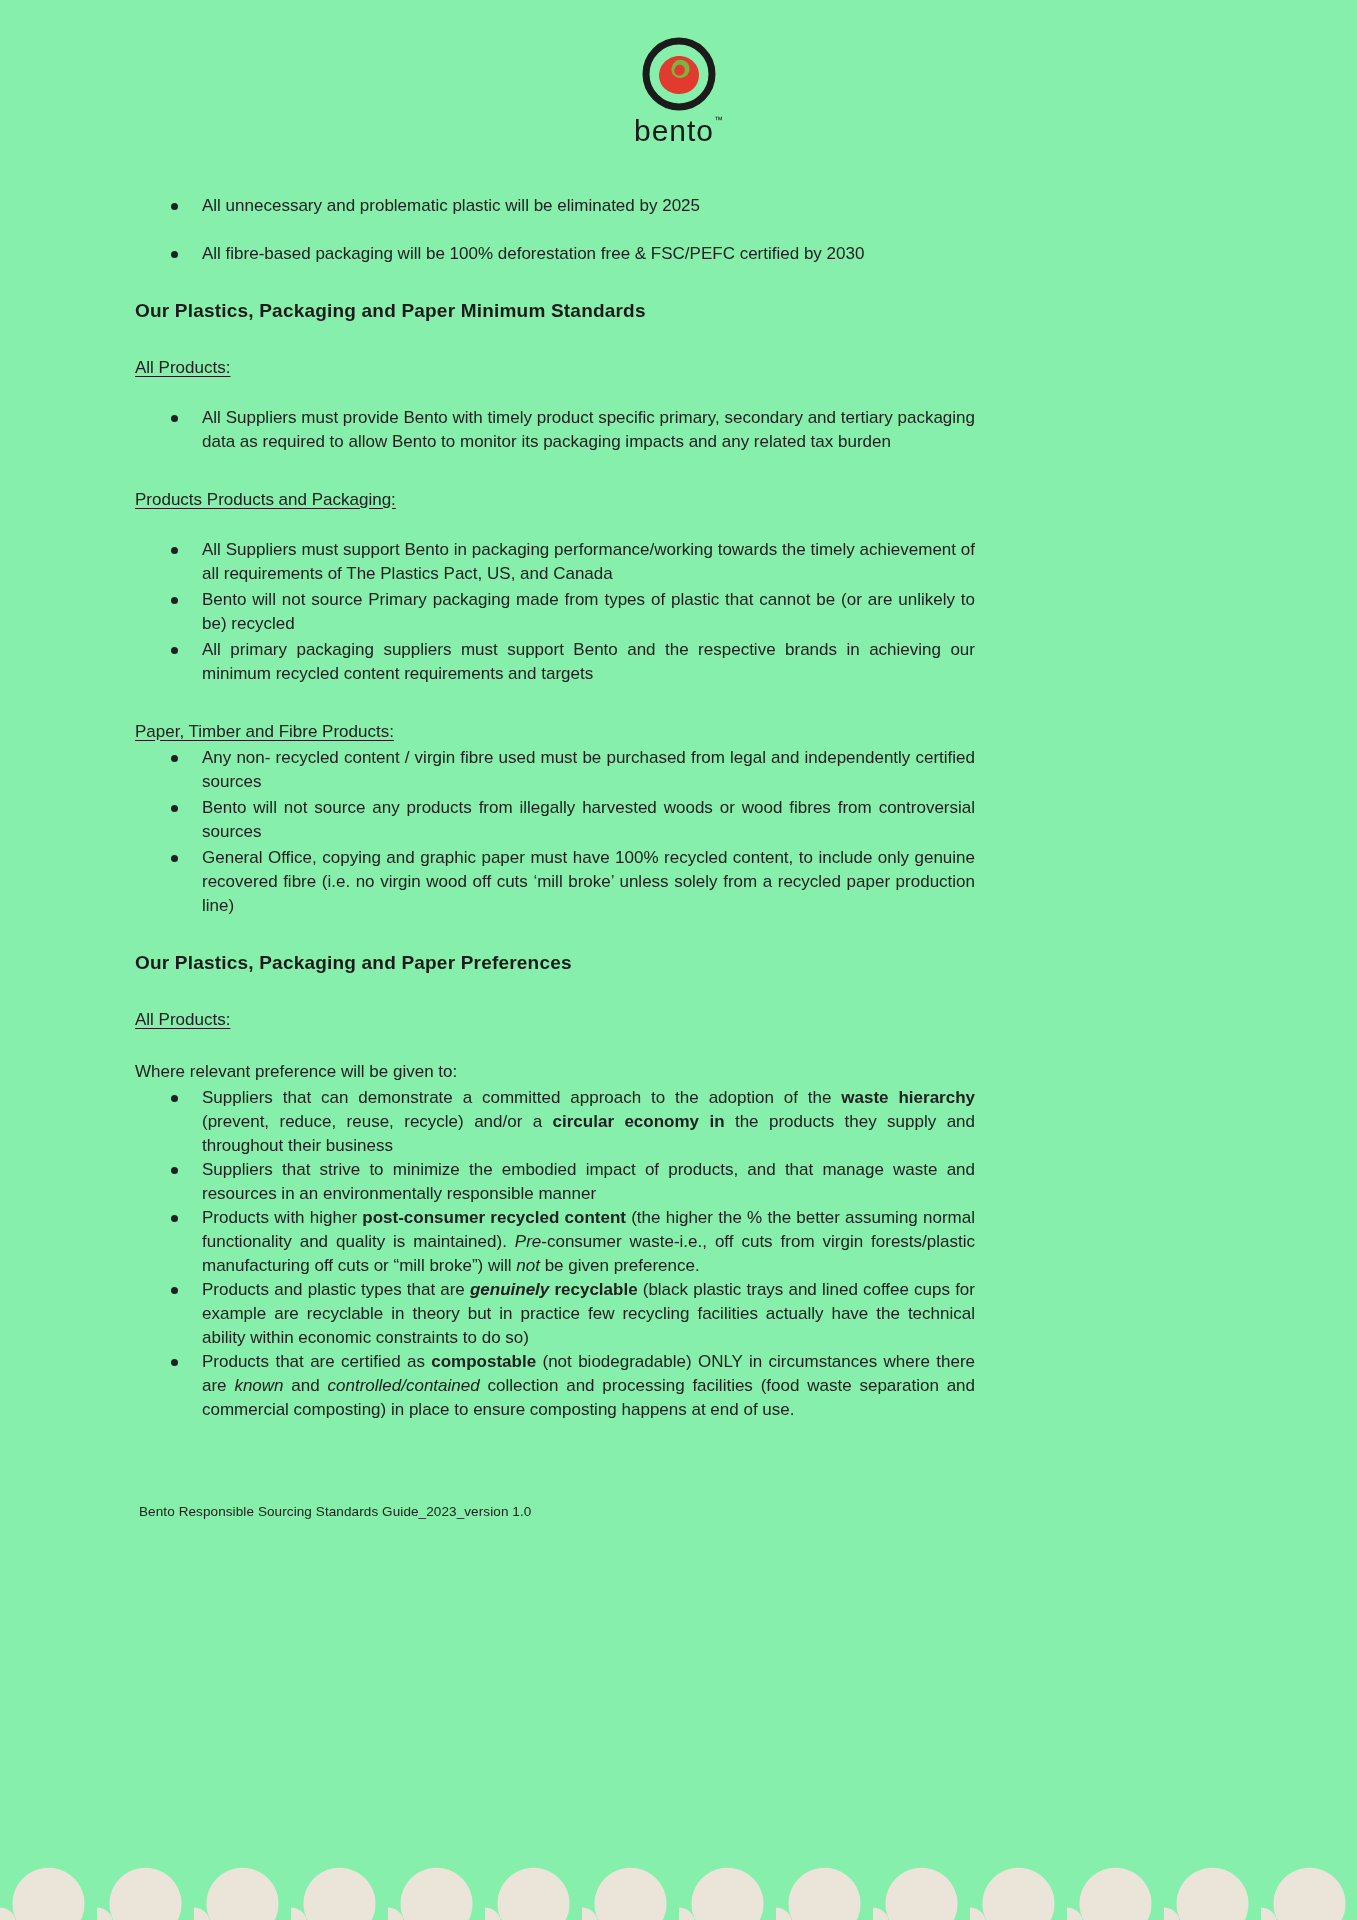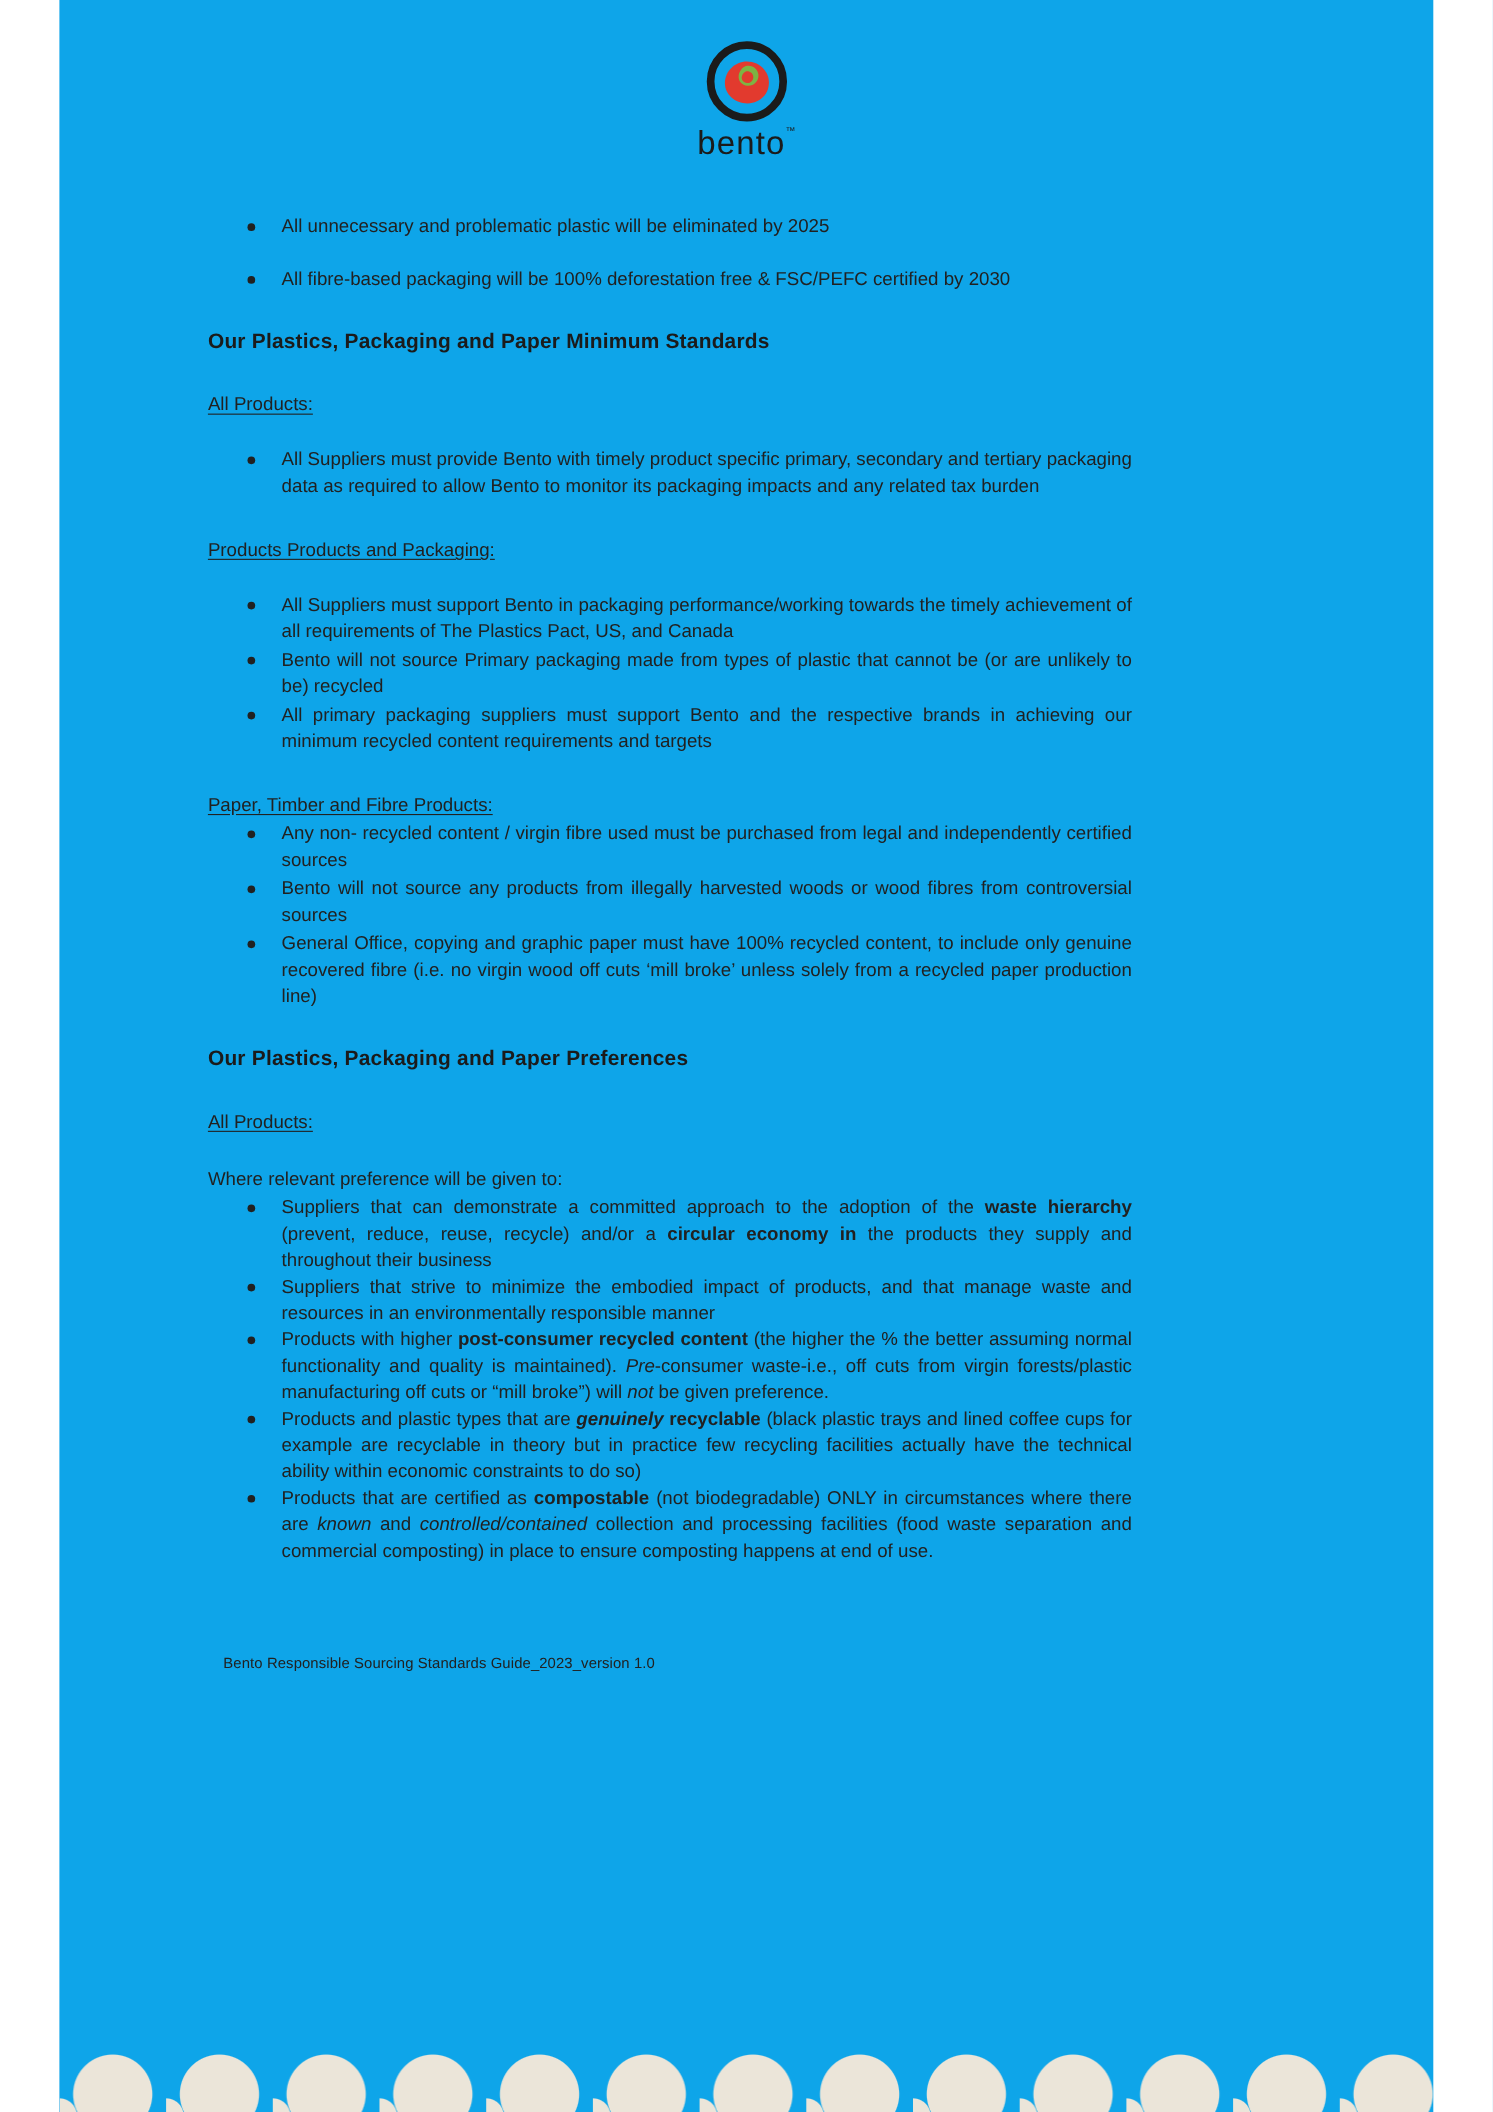--- a/index.html
+++ b/index.html
@@ -1,20 +1,20 @@
 <!DOCTYPE html>
 <html><head>
 <meta charset="utf-8">
 <style>
   html,body{margin:0;padding:0;background:#ffffff;}
   .page{
     position:relative;
-    width:1249px;height:1920px;
+    width:1357px;height:1920px;
     margin:0 auto;
-    background:#0ea5e9;
+    background:#86efac;
     overflow:hidden;
     font-family:"Liberation Sans", sans-serif;
     color:#212121;
     -webkit-font-smoothing:antialiased;
   }
   
   .logo-block{padding-top:36px;text-align:center;}
   .logo-mark{display:block;margin:0 auto;}
   .logo-word{
     font-size:30px;letter-spacing:1px;color:#1b1b1b;
@@ -48,21 +48,21 @@
     text-decoration:underline;text-underline-offset:3px;
     margin-top:36px;
   }
   .lead-text{font-size:17px;line-height:24px;margin:30px 0 0 0;}
   .subsection .lead-text + .bullet-list{margin-top:2px;}
   .bullet-list.tight .bullet-item{margin-bottom:0;}
   
   .section:first-of-type .subsection:nth-of-type(3) .bullet-list{margin-top:4px;}
   
   .footer{
-    position:absolute;left:149px;top:1504px;
+    position:absolute;left:139px;top:1504px;
     font-size:13.5px;color:#212121;letter-spacing:.1px;
   }
   
   .dots{
     position:absolute;left:0;right:0;bottom:0;height:90px;
     background-image:
       radial-gradient(circle at 50% 82%, #ebe5d9 35.5px, rgba(255,255,255,0) 36.5px),
       radial-gradient(circle at 0% 104%, #ebe5d9 15.5px, rgba(255,255,255,0) 16.5px);
     background-size:97px 90px;
     background-repeat:repeat-x;

